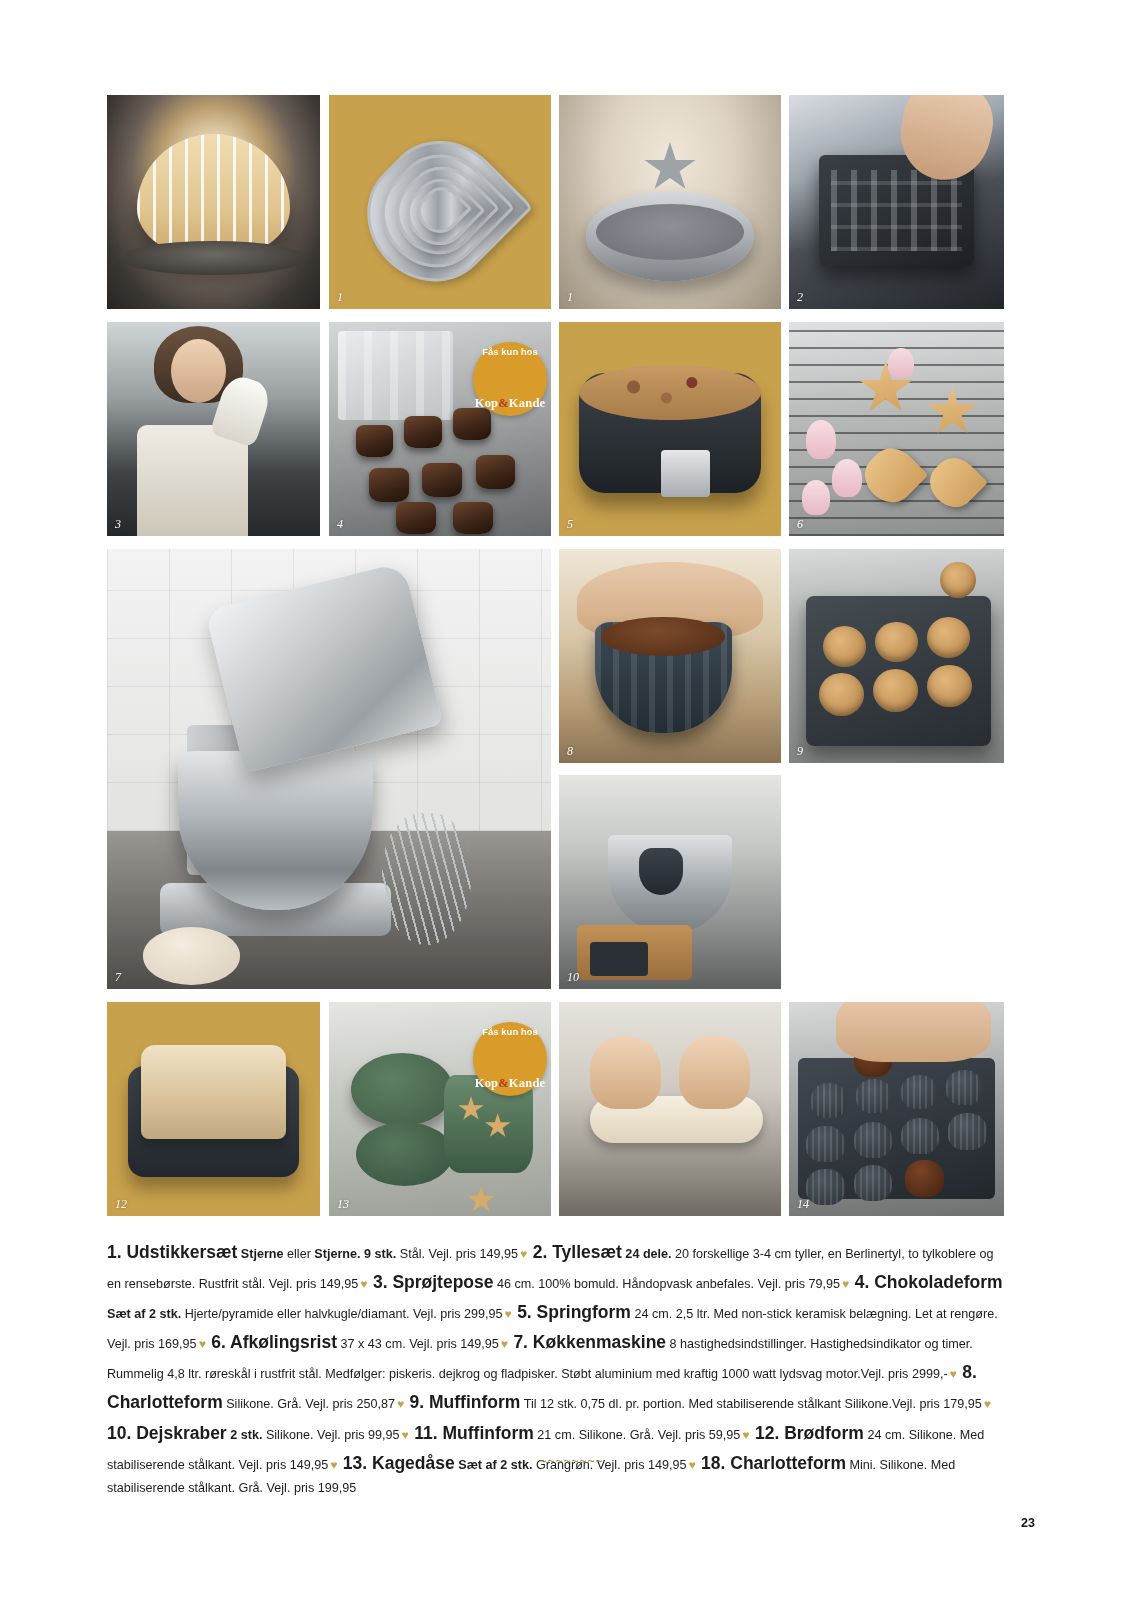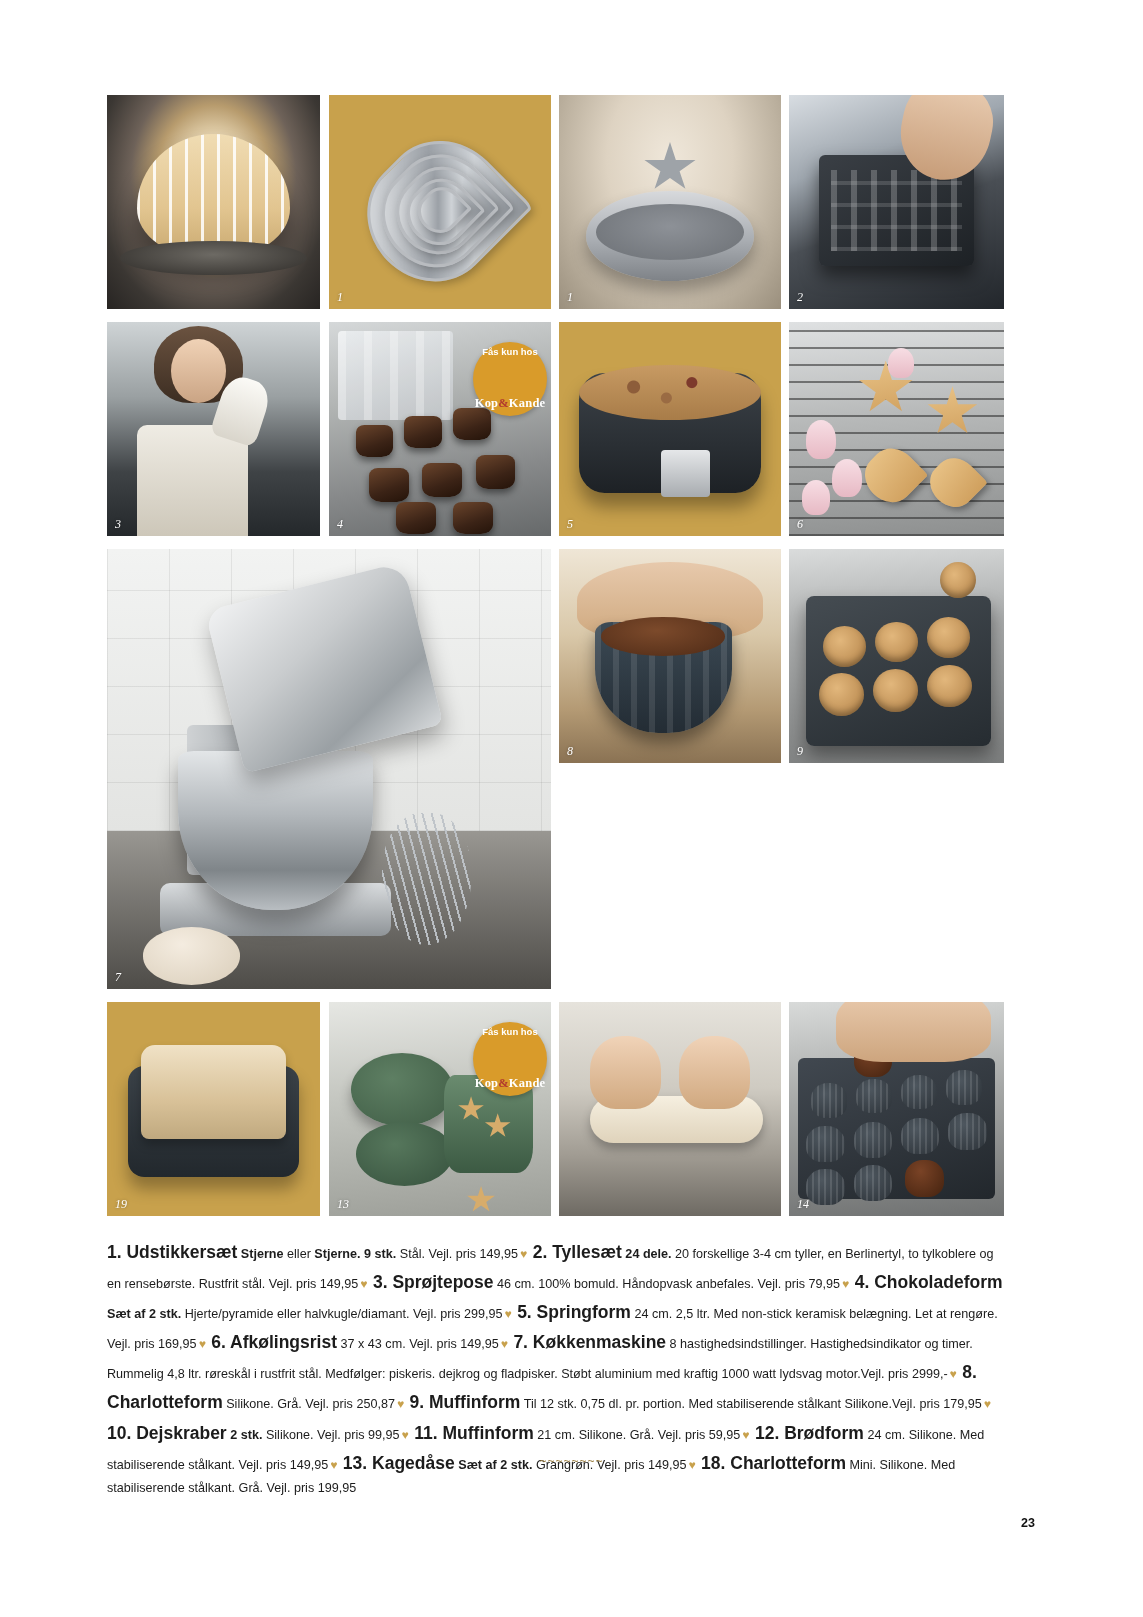--- a/index.html
+++ b/index.html
@@ -631,28 +631,37 @@
       <div class="m" style="left:40%;top:34%;width:20%;height:19%;"></div>
       <div class="m" style="left:64%;top:32%;width:20%;height:19%;"></div>
       <div class="m" style="left:14%;top:58%;width:21%;height:20%;"></div>
       <div class="m" style="left:39%;top:56%;width:21%;height:20%;"></div>
       <div class="m" style="left:64%;top:54%;width:21%;height:20%;"></div>
       <div class="m" style="left:70%;top:6%;width:17%;height:17%;"></div>
     </div>
     <span class="num">9</span>
   </div>
 
+  <div class="tile t12" style="left:559px; top:775px; width:222px; height:214px;">
+    <div class="ph">
+      <div class="bowl"></div>
+      <div class="scraper"></div>
+      <div class="board"></div>
+      <div class="card"></div>
+    </div>
+    <span class="num">10</span>
+  </div>
 
 
   <div class="tile t14" style="left:107px; top:1002px; width:213px; height:214px;">
     <div class="ph gold">
       <div class="tin"></div>
       <div class="loaf"></div>
     </div>
-    <span class="num">19</span>
+    <span class="num">12</span>
   </div>
 
   <div class="tile t15" style="left:329px; top:1002px; width:222px; height:214px;">
     <div class="ph">
       <div class="tin-a"></div>
       <div class="tin-b"></div>
       <div class="tin-c"></div>
       <div class="ck" style="left:58%;top:44%;width:12%;height:12%;"></div>
       <div class="ck" style="left:70%;top:52%;width:12%;height:12%;"></div>
       <div class="ck" style="left:62%;top:86%;width:13%;height:13%;"></div>

